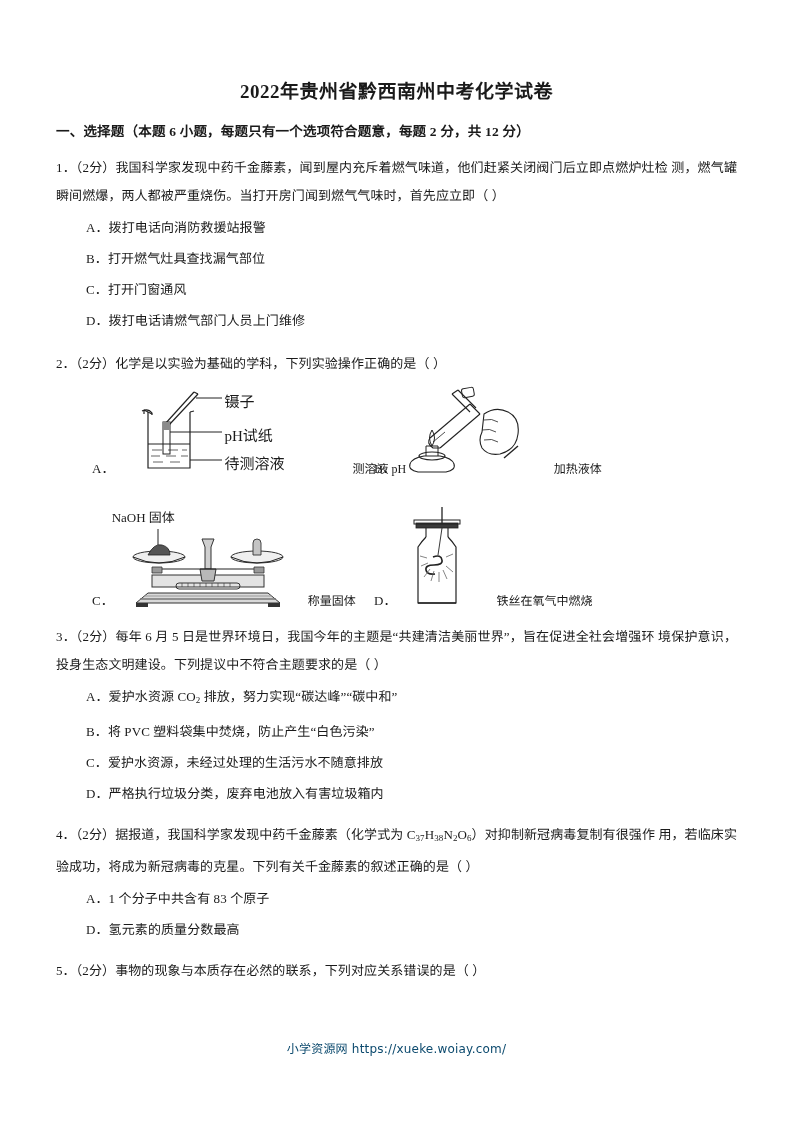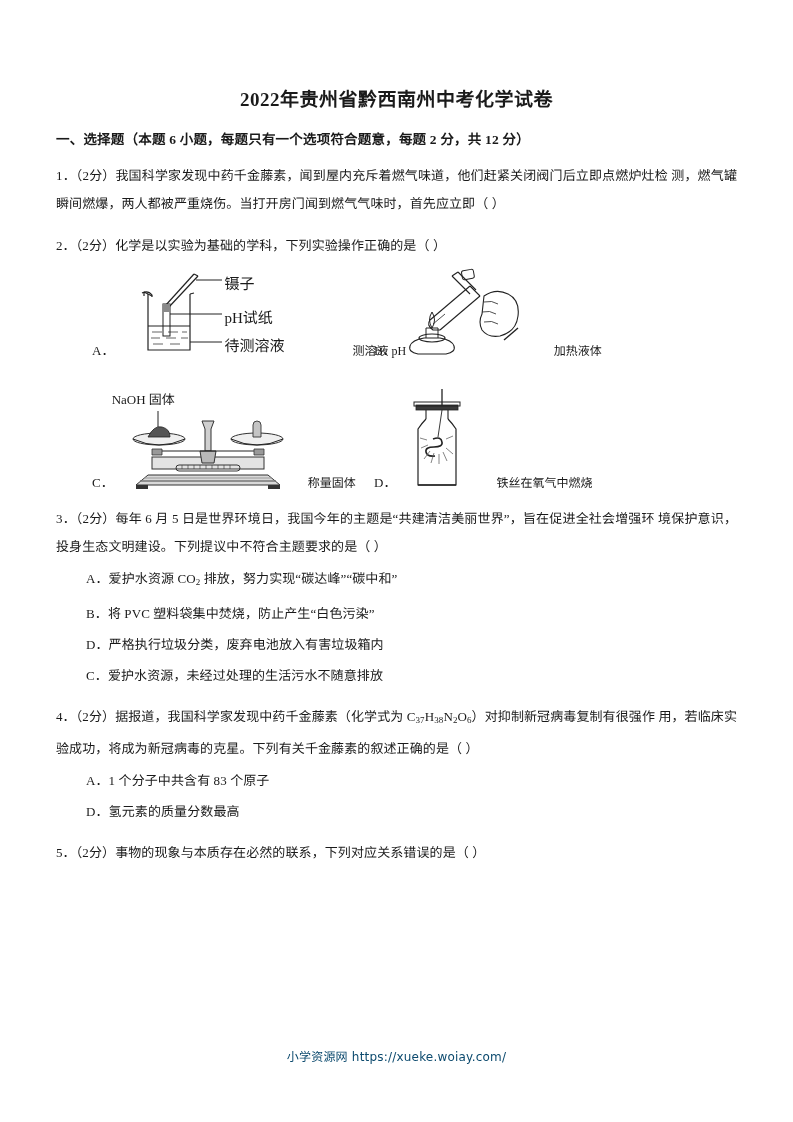--- a/index.html
+++ b/index.html
@@ -9,21 +9,21 @@
     background: #ffffff;
   }
   body {
     font-family: "Liberation Serif", "DejaVu Serif", serif;
     color: #1a1a1a;
   }
   .page {
     position: relative;
     width: 793px;
     height: 1074px;
-    margin: 12px auto;
+    margin: 4px auto;
     background: #ffffff;
     overflow: hidden;
     box-sizing: border-box;
   }
   .paper-body {
     padding: 72px 56px 0 56px;
     box-sizing: border-box;
   }
   .doc-title {
     text-align: center;
@@ -134,20 +134,26 @@
 
     <h1 class="doc-title">2022年贵州省黔西南州中考化学试卷</h1>
 
     <div class="section-head">一、选择题（本题 6 小题，每题只有一个选项符合题意，每题 2 分，共 12 分）</div>
 
     <div class="question">
       <p class="q-stem">
         <span class="q-num"><span>1</span>．<span>（2分）</span></span><span>我国科学家发现中药千金藤素，闻到屋内充斥着燃气味道，他们赶紧关闭阀门后立即点燃炉灶检</span>
         <span class="stem-indent">测，燃气罐瞬间燃爆，两人都被严重烧伤。当打开房门闻到燃气气味时，首先应立即（    ）</span>
       </p>
+      <ul class="opts">
+        <li class="opt"><span class="lbl">A．</span><span>拨打电话向消防救援站报警</span></li>
+        <li class="opt"><span class="lbl">B．</span><span>打开燃气灶具查找漏气部位</span></li>
+        <li class="opt"><span class="lbl">C．</span><span>打开门窗通风</span></li>
+        <li class="opt"><span class="lbl">D．</span><span>拨打电话请燃气部门人员上门维修</span></li>
+      </ul>
     </div>
 
     <div class="question" style="margin-top:14px;">
       <p class="q-stem">
         <span class="q-num"><span>2</span>．<span>（2分）</span></span><span>化学是以实验为基础的学科，下列实验操作正确的是（    ）</span>
       </p>
 
       <div class="fig-block">
 
         <div class="fig-row">
@@ -316,22 +322,22 @@
     </div>
 
     <div class="question" style="margin-top:12px;">
       <p class="q-stem">
         <span class="q-num"><span>3</span>．<span>（2分）</span></span><span>每年 6 月 5 日是世界环境日，我国今年的主题是“共建清洁美丽世界”，旨在促进全社会增强环</span>
         <span class="stem-indent">境保护意识，投身生态文明建设。下列提议中不符合主题要求的是（    ）</span>
       </p>
       <ul class="opts">
         <li class="opt"><span class="lbl">A．</span><span>爱护水资源 CO</span><sub>2</sub><span> 排放，努力实现“碳达峰”“碳中和”</span></li>
         <li class="opt"><span class="lbl">B．</span><span>将 PVC 塑料袋集中焚烧，防止产生“白色污染”</span></li>
+        <li class="opt"><span class="lbl">C．</span><span>爱护水资源，未经过处理的生活污水不随意排放</span></li>
         <li class="opt"><span class="lbl">D．</span><span>严格执行垃圾分类，废弃电池放入有害垃圾箱内</span></li>
-        <li class="opt"><span class="lbl">C．</span><span>爱护水资源，未经过处理的生活污水不随意排放</span></li>
       </ul>
     </div>
 
     <div class="question" style="margin-top:12px;">
       <p class="q-stem">
         <span class="q-num"><span>4</span>．<span>（2分）</span></span><span>据报道，我国科学家发现中药千金藤素（化学式为 C</span><sub>37</sub><span>H</span><sub>38</sub><span>N</span><sub>2</sub><span>O</span><sub>6</sub><span>）对抑制新冠病毒复制有很强作</span>
         <span class="stem-indent">用，若临床实验成功，将成为新冠病毒的克星。下列有关千金藤素的叙述正确的是（    ）</span>
       </p>
       <ul class="opts">
         <li class="opt"><span class="lbl">A．</span><span>1 个分子中共含有 83 个原子</span></li>

